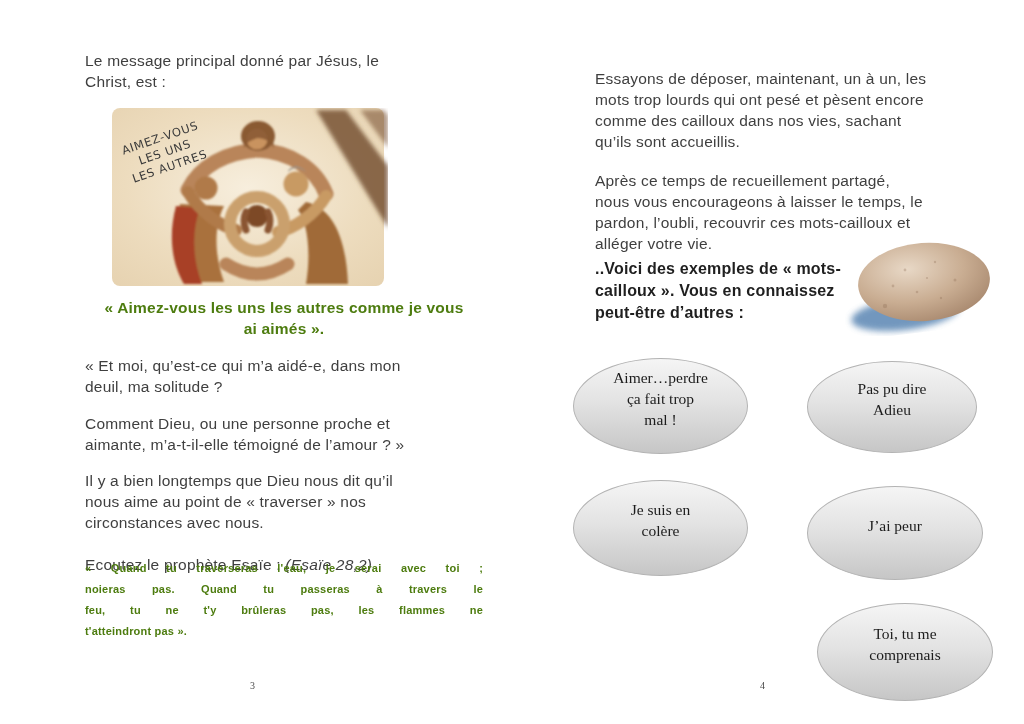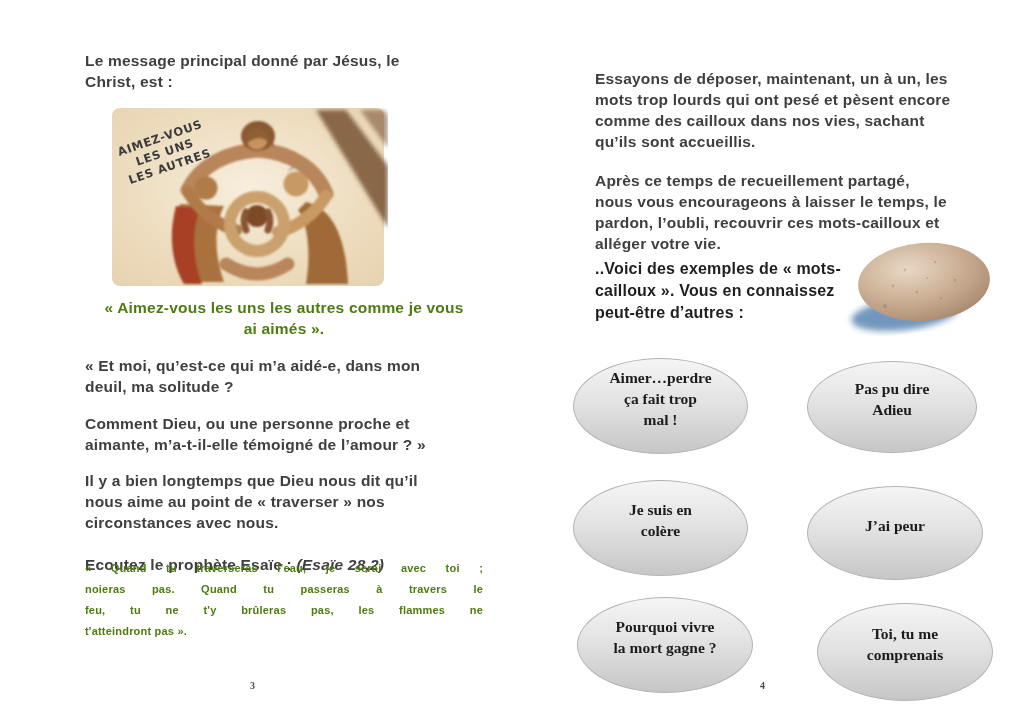--- a/index.html
+++ b/index.html
@@ -3,21 +3,21 @@
 <meta charset="utf-8">
 <style>
   html,body{margin:0;padding:0;background:#ffffff;}
   #spread{
     position:relative;width:1024px;height:724px;background:#ffffff;
     font-family:"Liberation Sans",sans-serif;color:#3f3f3f;overflow:hidden;
   }
   .page{position:absolute;top:0;width:512px;height:724px;}
   #left-page{left:0;}
   #right-page{left:512px;}
-  .abs{position:absolute;font-weight:bold;}
+  .abs{position:absolute;}
   .para{
     font-size:15.5px;line-height:21px;letter-spacing:0.2px;
     white-space:pre-line;color:#3f3f3f;
   }
   .blue{color:#4d7c0f;font-weight:bold;}
   .quote-head{
     font-size:15.5px;line-height:21px;text-align:center;white-space:pre-line;
     letter-spacing:0.2px;
   }
   .justified-quote{font-size:11px;line-height:21px;letter-spacing:0.2px;}
@@ -183,21 +183,19 @@
     </div>
 
     <div class="abs word-stone s0">Aimer…perdre
 ça fait trop
 mal !</div>
     <div class="abs word-stone s1">Pas pu dire
 Adieu</div>
     <div class="abs word-stone s3">J’ai peur</div>
     <div class="abs word-stone s2">Je suis en
 colère</div>
-    <div class="abs word-stone s4">Pourquoi vivre
-la mort gagne ?</div>
     <div class="abs word-stone s5">Toi, tu me
 comprenais</div>
 
     <div class="abs page-num" style="left:248px;top:680px;">4</div>
   </div>
 
 </div>
 
 </body></html>

